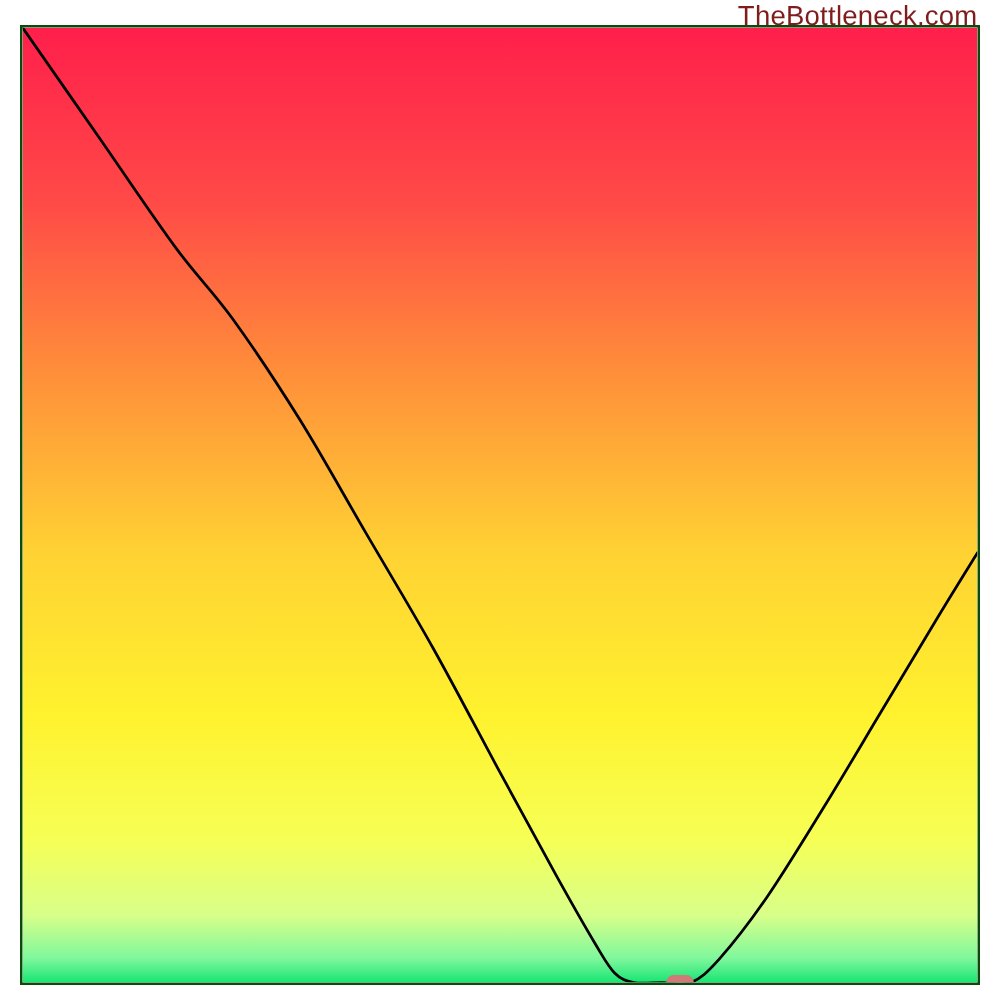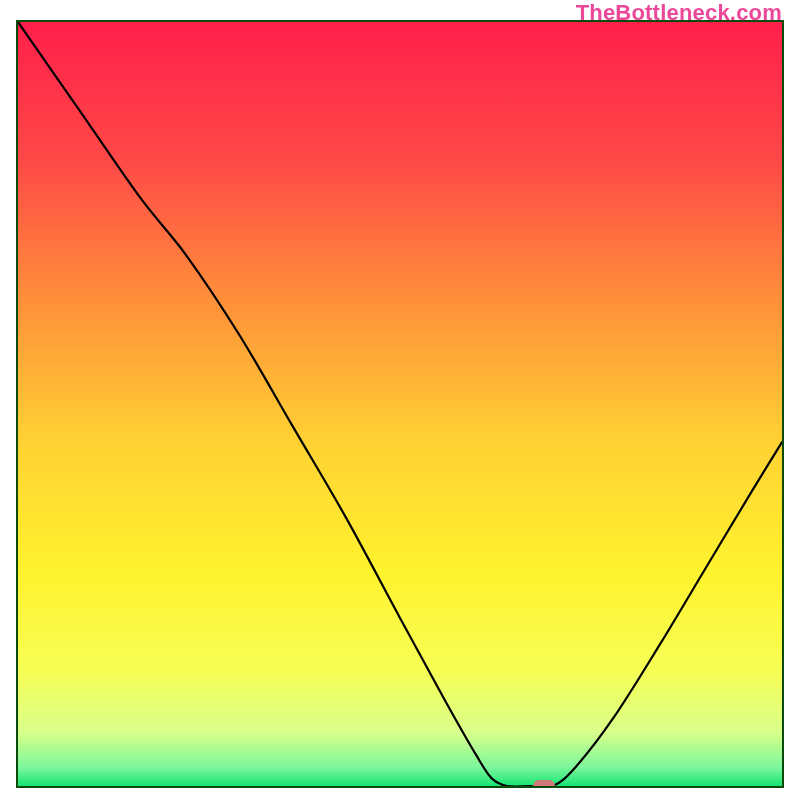--- a/index.html
+++ b/index.html
@@ -24,22 +24,22 @@
     height: 768px;
     box-sizing: border-box;
     border: 2px solid #0a4a0a;
     overflow: hidden;
   }
   .watermark {
     position: absolute;
     top: 0px;
     right: 18px;
     font-size: 22px;
-    font-weight: 700;
-    color: #ec4899;
+    font-weight: 400;
+    color: #7f1d1d;
     letter-spacing: 0.2px;
   }
   svg.fill {
     position: absolute;
     inset: 0;
     width: 100%;
     height: 100%;
     display: block;
   }
   .marker {

